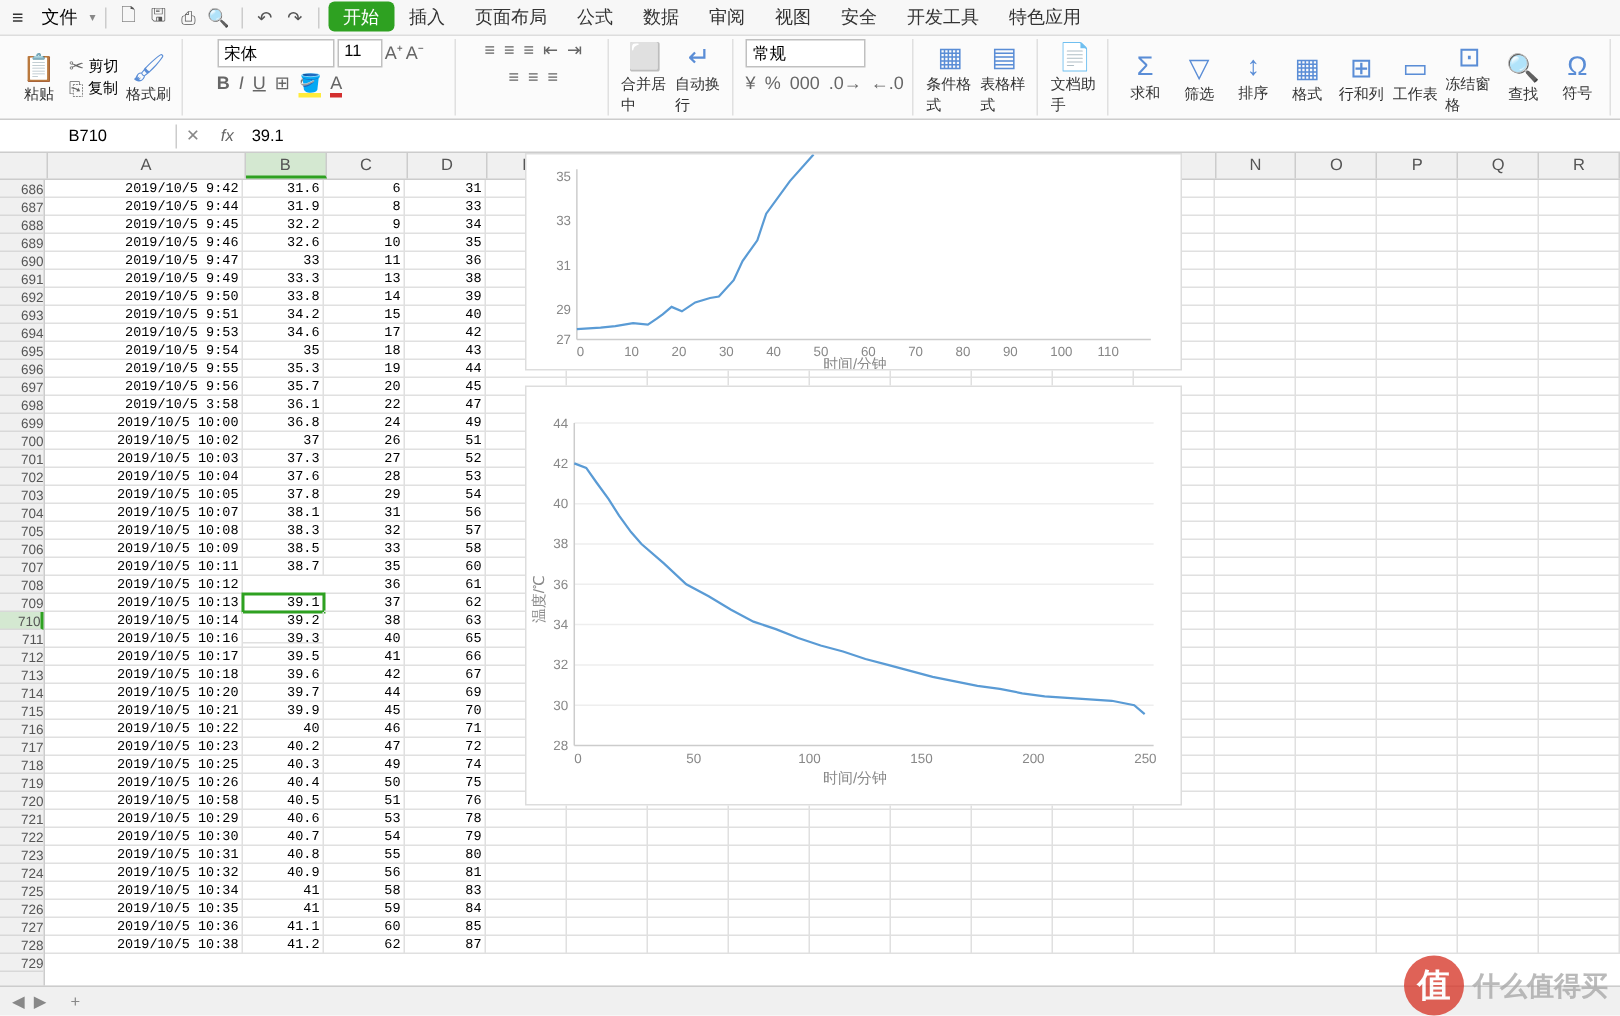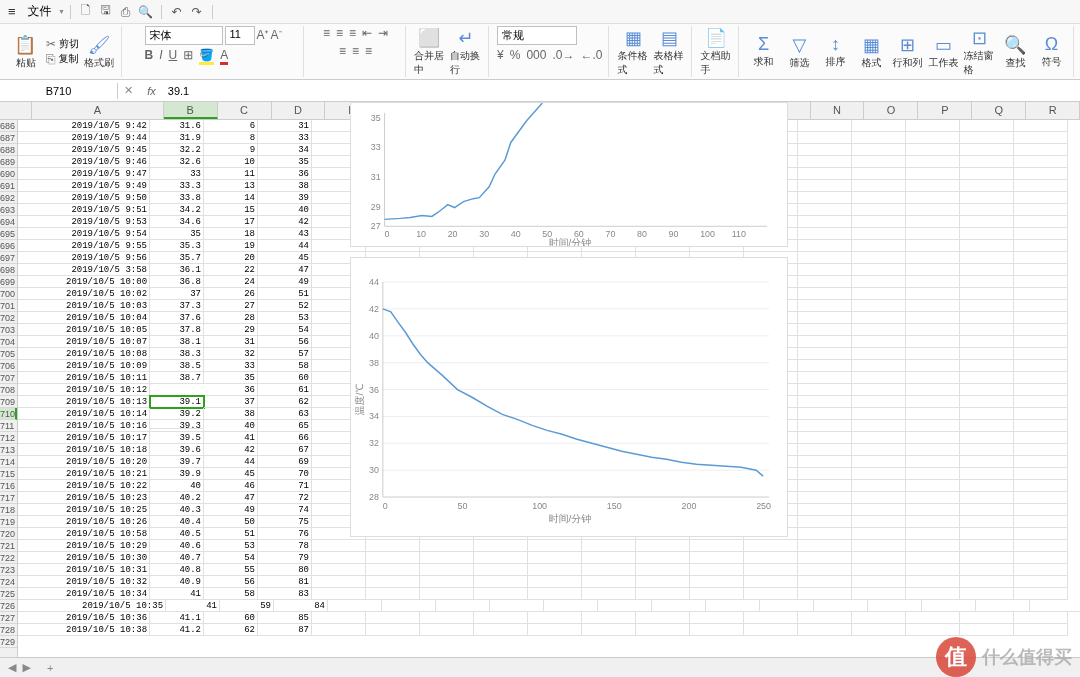--- a/index.html
+++ b/index.html
@@ -27,21 +27,21 @@
 .namebox { width: 118px; border-right: 1px solid #ccc; text-align: center; font-size: 11px; padding: 2px; }
 .fx { padding: 0 8px; font-style: italic; color: #666; }
 .formula { flex: 1; padding: 2px 4px; font-size: 11px; }
 .grid-area { position: relative; height: 560px; overflow: hidden; background: #fff; }
 .col-headers { display: flex; position: absolute; top: 0; left: 0; right: 0; height: 18px; background: #f0f0f0; border-bottom: 1px solid #ccc; }
 .col-headers .corner { width: 32px; border-right: 1px solid #ccc; }
 .col-headers .ch { border-right: 1px solid #ccc; text-align: center; font-size: 11px; color: #555; line-height: 17px; }
 .col-headers .ch.sel { background: #d4e8d1; border-bottom: 2px solid #2ea121; }
 .rows-area { position: absolute; top: 18px; left: 0; right: 0; bottom: 0; display: flex; }
 .row-headers { width: 32px; background: #f0f0f0; border-right: 1px solid #ccc; }
-.row-headers .rh { height: 12px; border-bottom: 1px solid #d8d8d8; text-align: left; font-size: 9px; color: #555; line-height: 12px; }
+.row-headers .rh { height: 12px; border-bottom: 1px solid #d8d8d8; text-align: right; font-size: 9px; color: #555; line-height: 12px; }
 .row-headers .rh.sel { background: #d4e8d1; border-right: 2px solid #2ea121; }
 .cells { flex: 1; position: relative; }
 .row { display: flex; height: 12px; }
 .cell { border-right: 1px solid #e0e0e0; border-bottom: 1px solid #e0e0e0; font-size: 9px; font-family: "Courier New", monospace; text-align: right; padding-right: 2px; line-height: 12px; overflow: hidden; white-space: nowrap; }
 .cell.selected { outline: 2px solid #2ea121; outline-offset: -1px; }
 .chart { position: absolute; background: #fff; border: 1px solid #ddd; }
 .chart1 { left: 350px; top: 0px; width: 438px; height: 145px; }
 .chart2 { left: 350px; top: 155px; width: 438px; height: 280px; }
 .chart svg { width: 100%; height: 100%; }
 .chart-title { text-align: center; font-size: 13px; color: #555; }
@@ -61,20 +61,21 @@
   <span class="dd">▾</span>
   <span class="sep"></span>
   <span class="qat-icon">🗋</span>
   <span class="qat-icon">🖫</span>
   <span class="qat-icon">⎙</span>
   <span class="qat-icon">🔍</span>
   <span class="sep"></span>
   <span class="qat-icon">↶</span>
   <span class="qat-icon">↷</span>
   <span class="sep"></span>
+  <span id="tabs-container"><span class="tab active">开始</span><span class="tab">插入</span><span class="tab">页面布局</span><span class="tab">公式</span><span class="tab">数据</span><span class="tab">审阅</span><span class="tab">视图</span><span class="tab">安全</span><span class="tab">开发工具</span><span class="tab">特色应用</span></span>
 </div>
 
 <div class="ribbon">
   <div class="rgroup">
     <div class="top">
       <div class="bigbtn">
           <span class="ic">📋</span>
           <span class="lb">粘贴</span>
         </div>
       <div class="smallstack">
@@ -1084,21 +1085,21 @@
           <div class="cell" style="width: 54px;"></div>
           <div class="cell" style="width: 54px;"></div>
           <div class="cell" style="width: 54px;"></div>
           <div class="cell" style="width: 54px;"></div>
           <div class="cell" style="width: 54px;"></div>
           <div class="cell" style="width: 54px;"></div>
           <div class="cell" style="width: 54px;"></div>
           <div class="cell" style="width: 54px;"></div>
         </div>
         <div class="row">
-          <div class="cell" style="width: 148px;">2019/10/5 10:35</div>
+          <div class="cell" style="width: 132px;">2019/10/5 10:35</div>
           <div class="cell" style="width: 54px;">41</div>
           <div class="cell" style="width: 54px;">59</div>
           <div class="cell" style="width: 54px;">84</div>
           <div class="cell" style="width: 54px;"></div>
           <div class="cell" style="width: 54px;"></div>
           <div class="cell" style="width: 54px;"></div>
           <div class="cell" style="width: 54px;"></div>
           <div class="cell" style="width: 54px;"></div>
           <div class="cell" style="width: 54px;"></div>
           <div class="cell" style="width: 54px;"></div>

